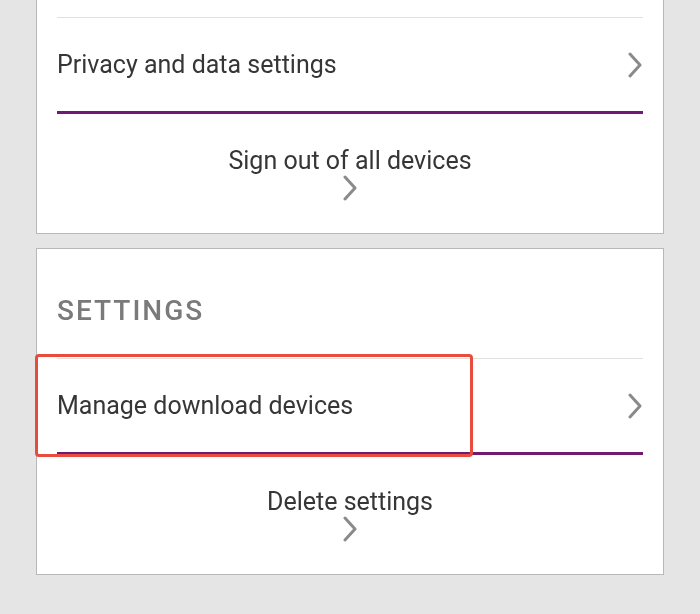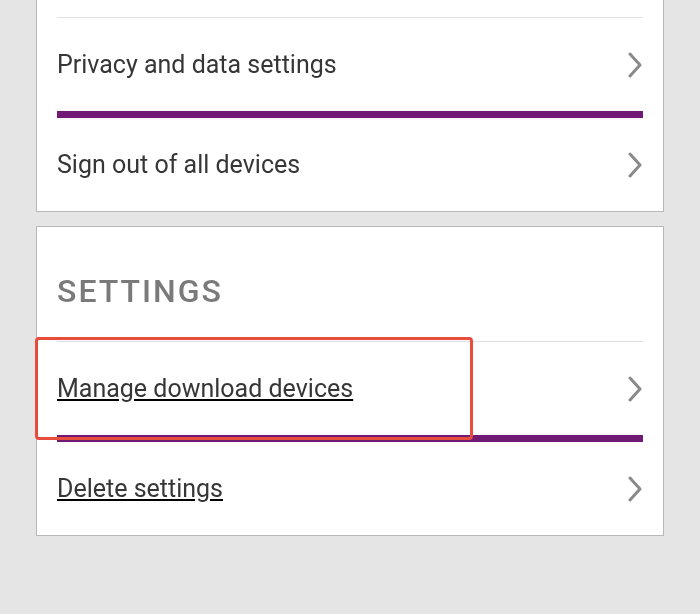--- a/index.html
+++ b/index.html
@@ -21,21 +21,21 @@
     }
     .card.first {
       border-top: none;
       margin-top: 0;
     }
     .card.second {
       margin-top: 14px;
     }
     .section-header {
       padding: 45px 36px 0 20px;
-      font-size: 32px;
+      font-size: 28px;
       font-weight: 500;
       color: #7a7a7a;
       letter-spacing: 2px;
     }
     .list {
       padding: 0 20px;
     }
     .spacer-top {
       height: 18px;
       border-bottom: 1px solid #e0e0e0;
@@ -44,26 +44,27 @@
     .spacer-header {
       height: 32px;
       border-bottom: 1px solid #e0e0e0;
       margin: 0 20px;
     }
     .row {
       display: flex;
       align-items: center;
       justify-content: space-between;
       padding: 32px 0;
-      border-bottom: 7px solid #701a75;
+      border-bottom: 3px solid #701a75;
       cursor: pointer;
       position: relative;
     }
     .row:last-child {
       border-bottom: none;
+      flex-direction: column;
     }
     .row-label {
       font-size: 25px;
       color: #363636;
       font-weight: 400;
     }
     .chevron {
       flex-shrink: 0;
     }
     .chevron svg {
@@ -100,21 +101,21 @@
             <path d="M2 2 L12 13 L2 24" stroke="#8a8a8a" stroke-width="3" stroke-linecap="round" stroke-linejoin="round"></path>
           </svg>
       </span>
     </div>
   </div>
 </div>
 
 <div class="card second">
   <div class="section-header">SETTINGS</div>
   <div class="spacer-header"></div>
-  <div class="list" style="position:relative;text-decoration:underline;">
+  <div class="list" style="position:relative;">
     <div class="row">
       <span class="row-label">Manage download devices</span>
       <span class="chevron">
         <svg viewBox="0 0 15 26" fill="none">
             <path d="M2 2 L12 13 L2 24" stroke="#8a8a8a" stroke-width="3" stroke-linecap="round" stroke-linejoin="round"></path>
           </svg>
       </span>
       <div class="highlight-box" style="left:-22px; right:170px; top:-5px; bottom:-5px;"></div>
     </div>
     <div class="row">

